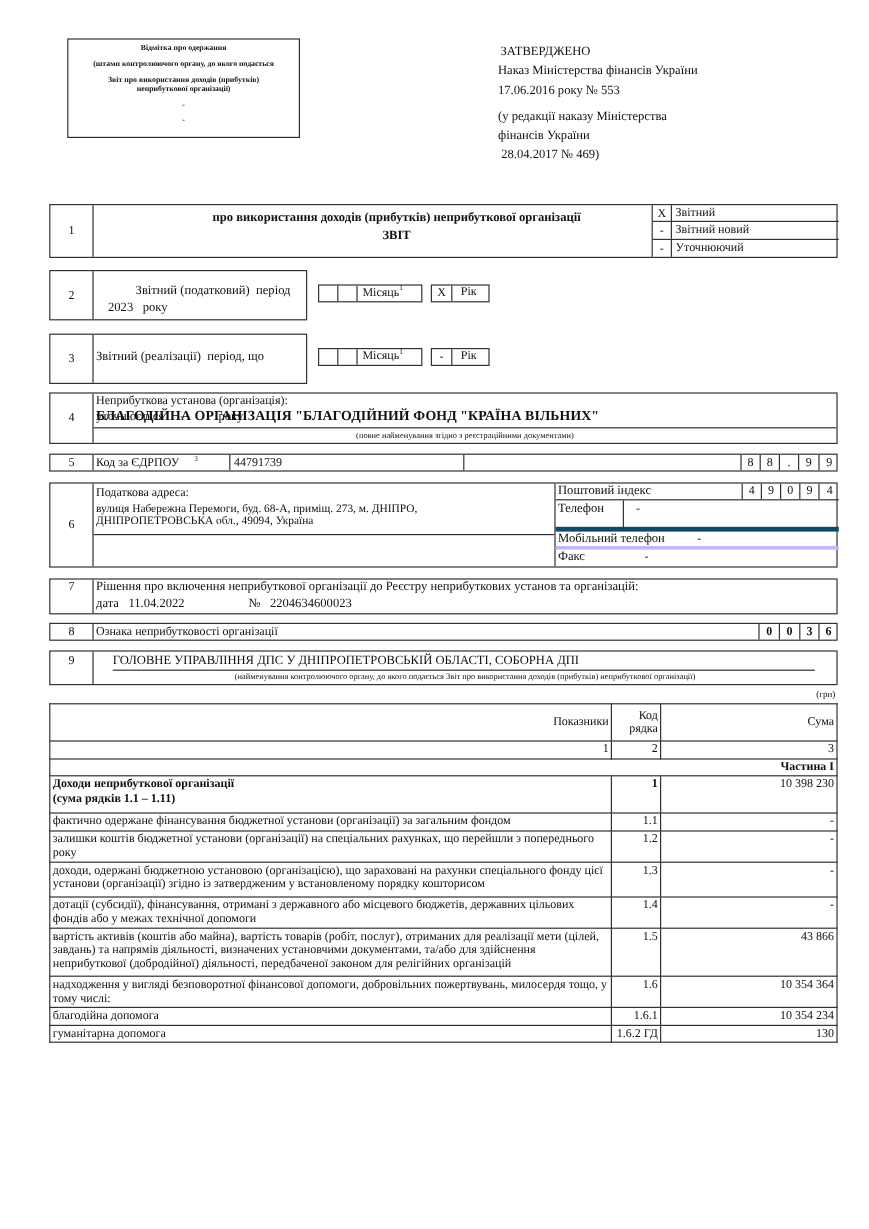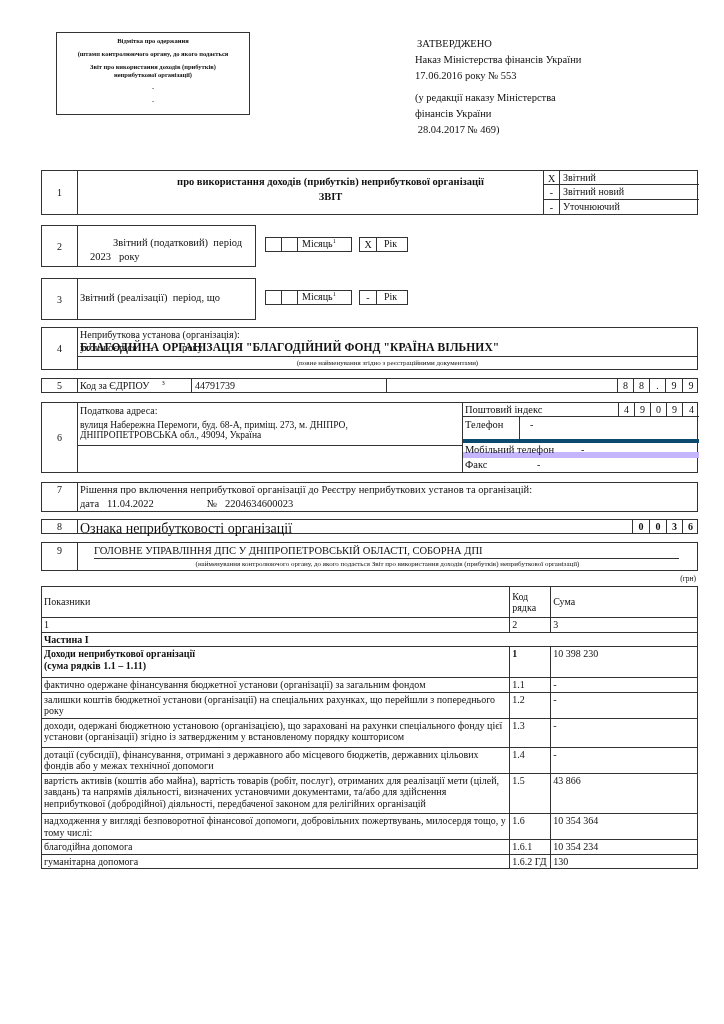--- a/index.html
+++ b/index.html
@@ -8,21 +8,21 @@
   .abs { position: absolute; }
   .bx { position: absolute; border: 1px solid #333; }
   .num { position: absolute; display: flex; align-items: center; justify-content: center; font-size: 10px; border-right: 1px solid #333; }
   .stamp { left: 56px; top: 32px; width: 194px; height: 83px; border: 1px solid #333; text-align: center; font-size: 6.5px; font-weight: bold; line-height: 8px; padding-top: 4px; }
   .stamp div { margin-bottom: 5px; }
   .approved { left: 415px; top: 36px; font-size: 10.5px; line-height: 16px; }
   .approved .gap { height: 6px; }
   .b { font-weight: bold; }
   table.main { position: absolute; left: 41px; top: 586px; width: 657px; border-collapse: collapse; font-size: 10px; }
   table.main td { border: 1px solid #333; padding: 1px 2px; vertical-align: top; line-height: 11.5px; }
-  table.main td.c { text-align: left; }
+  table.main td.c { text-align: right; }
   table.main td.vc { vertical-align: middle; }
 </style>
 </head>
 <body>
 
 <div class="abs stamp">
   <div>Відмітка про одержання</div>
   <div>(штамп контролюючого органу, до якого подається</div>
   <div style="padding:0 20px;">Звіт про використання доходів (прибутків) неприбуткової організації)</div>
   <div>-</div>
@@ -133,21 +133,21 @@
         <div class="num" style="left:16px;width:16px;height:13px;">9</div>
         <div class="num" style="left:32px;width:16px;height:13px;">0</div>
         <div class="num" style="left:48px;width:16px;height:13px;">9</div>
         <div class="num" style="left:64px;width:17px;height:13px;border-right:none;">4</div>
       </div>
     </div>
     <div class="abs" style="left:0;top:14px;width:236px;height:26px;border-bottom:4px solid #0c4a6e;">
       <div class="abs" style="left:2px;top:2px;font-size:10.5px;">Телефон</div>
       <div class="abs" style="left:56px;top:0;height:25px;border-left:1px solid #333;padding-left:10px;padding-top:2px;font-size:10px;">-</div>
     </div>
-    <div class="abs" style="left:0;top:40px;width:236px;height:15px;border-bottom:6px solid #c4b5fd;">
+    <div class="abs" style="left:0;top:40px;width:236px;height:15px;border-bottom:3px solid #c4b5fd;">
       <div class="abs" style="left:2px;top:1px;font-size:10.5px;">Мобільний телефон</div>
       <div class="abs" style="left:118px;top:1px;font-size:10px;">-</div>
     </div>
     <div class="abs" style="left:0;top:55px;width:236px;height:14px;">
       <div class="abs" style="left:2px;top:1px;font-size:10.5px;">Факс</div>
       <div class="abs" style="left:74px;top:1px;font-size:10px;">-</div>
     </div>
   </div>
 </div>
 
@@ -157,21 +157,21 @@
   <div class="abs" style="left:38px;top:15px;font-size:10.5px;">
     <span>дата</span>&nbsp;&nbsp;&nbsp;<span>11.04.2022</span>
   </div>
   <div class="abs" style="left:165px;top:15px;font-size:10.5px;">
     <span>№</span>&nbsp;&nbsp;&nbsp;<span>2204634600023</span>
   </div>
 </div>
 
 <div class="bx" style="left:41px;top:519px;width:657px;height:15px;">
   <div class="num" style="left:0;top:0;width:36px;height:13px;">8</div>
-  <div class="abs" style="left:38px;top:1px;font-size:14px;">Ознака неприбутковості організації</div>
+  <div class="abs" style="left:38px;top:1px;font-size:10px;">Ознака неприбутковості організації</div>
   <div class="abs" style="left:590px;top:0;height:13px;border-left:1px solid #333;">
     <div class="num b" style="left:0;width:17px;height:13px;">0</div>
     <div class="num b" style="left:17px;width:17px;height:13px;">0</div>
     <div class="num b" style="left:34px;width:16px;height:13px;">3</div>
     <div class="num b" style="left:50px;width:15px;height:13px;border-right:none;">6</div>
   </div>
 </div>
 
 <div class="bx" style="left:41px;top:542px;width:657px;height:29px;">
   <div class="num" style="left:0;top:0;width:36px;height:27px;align-items:flex-start;padding-top:2px;">9</div>

